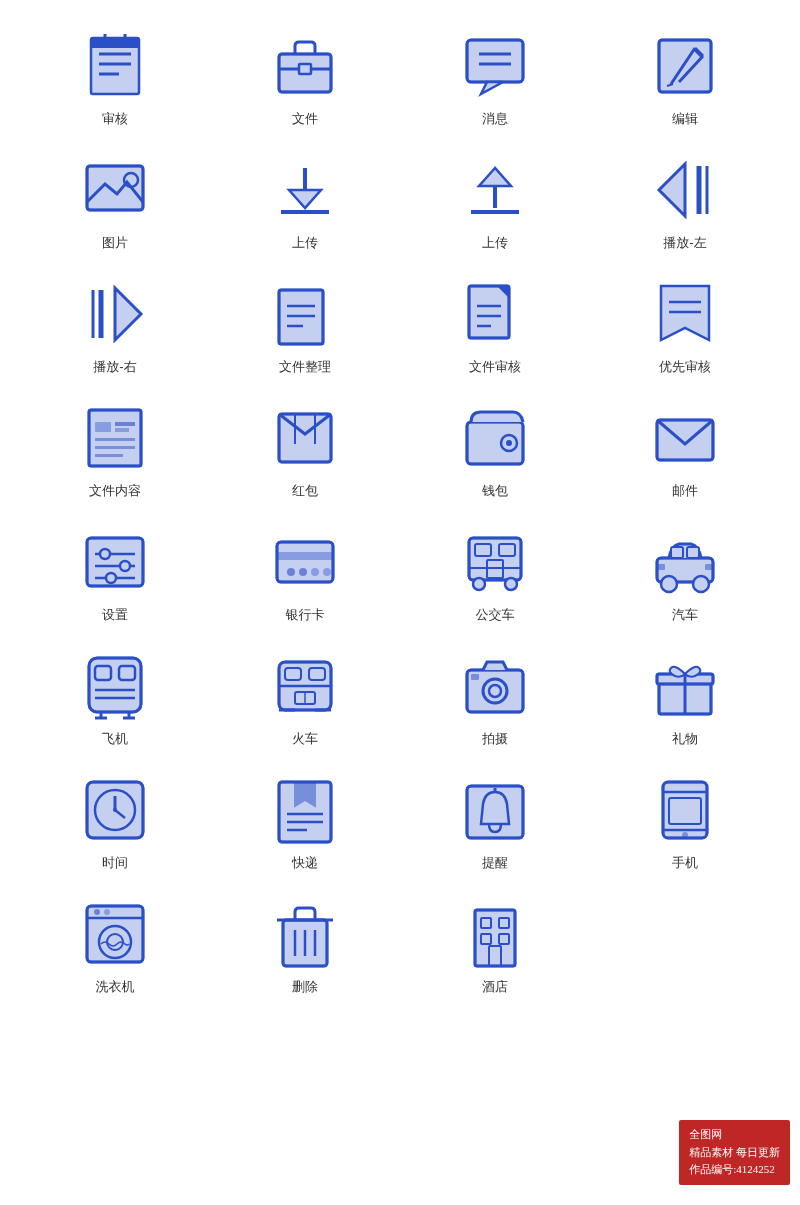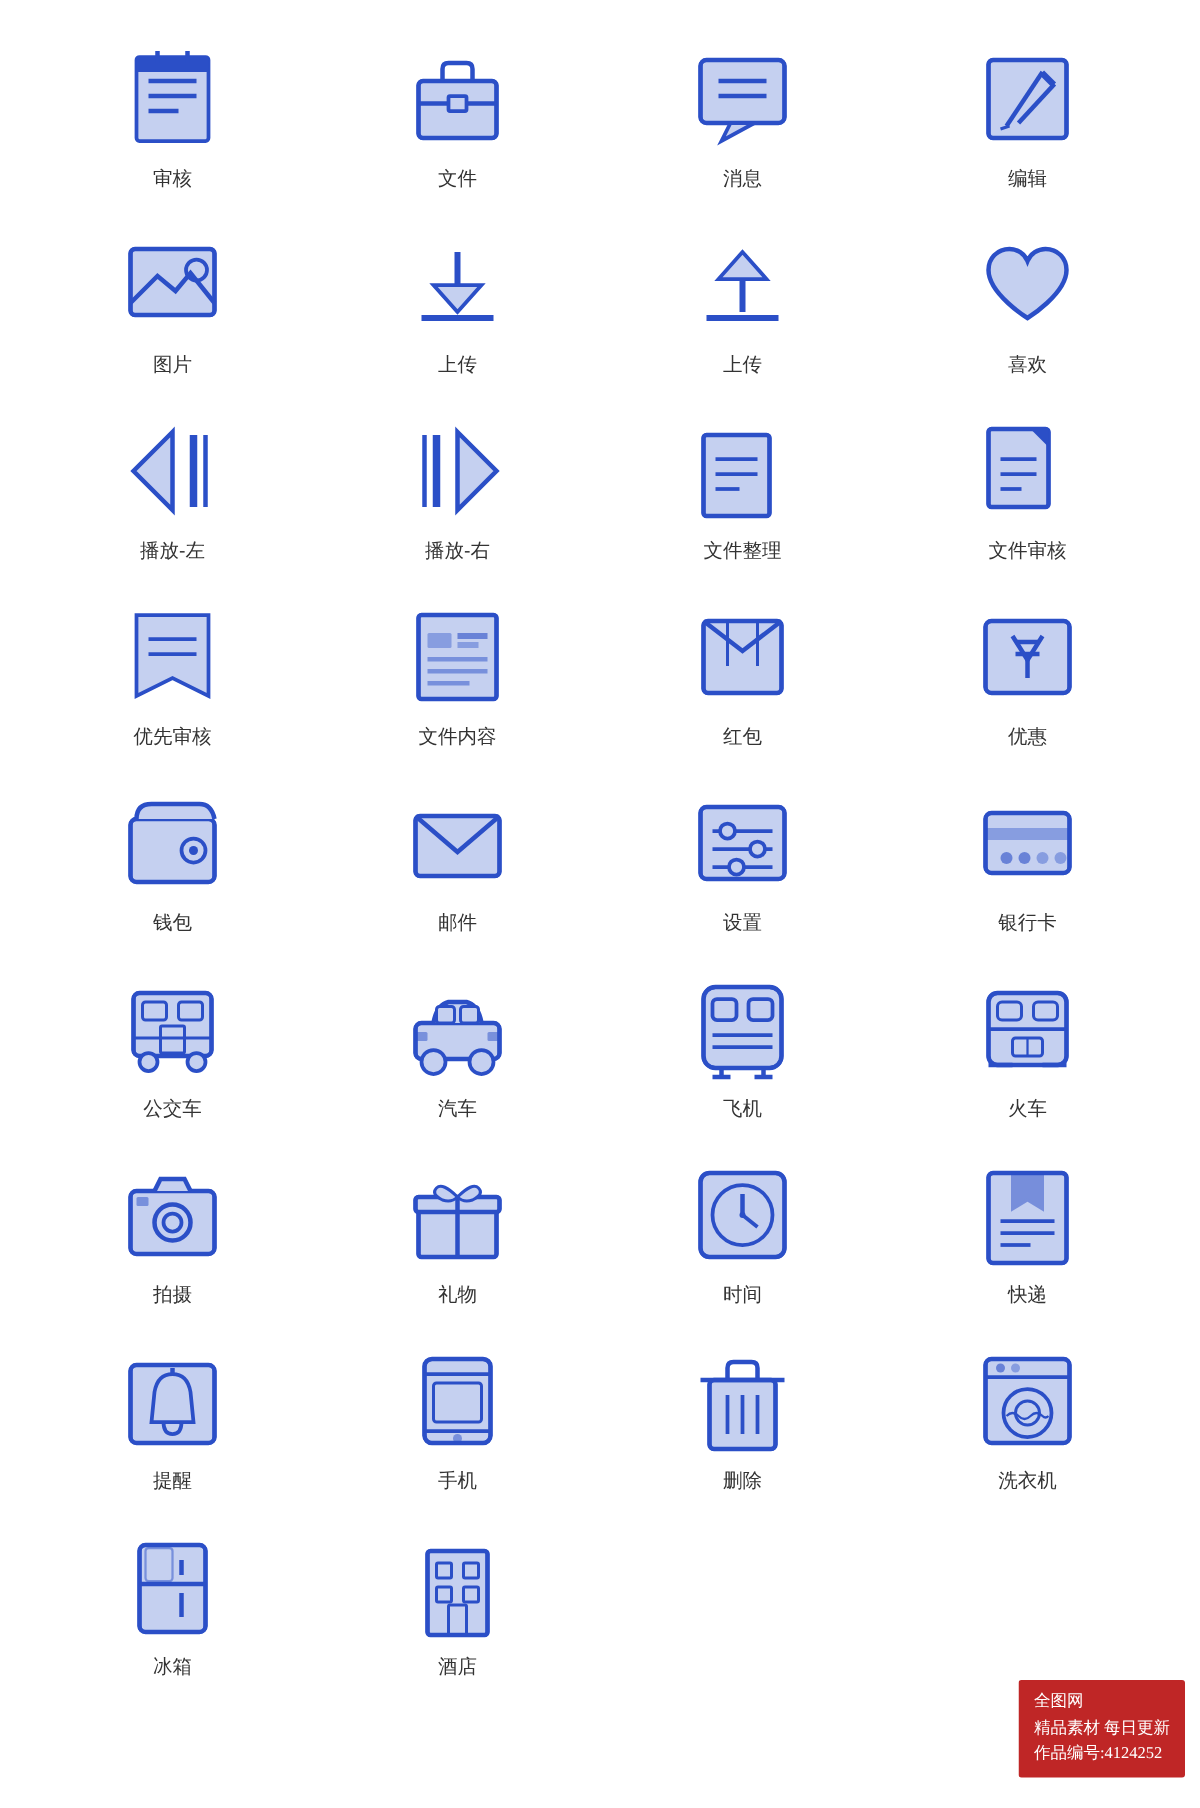--- a/index.html
+++ b/index.html
@@ -157,28 +157,20 @@
     <div class="icon-box">
       <svg width="64" height="64" viewBox="0 0 64 64">
         <line x1="8" y1="54" x2="56" y2="54" stroke="#2b4fc7" stroke-width="4"></line>
         <line x1="32" y1="14" x2="32" y2="50" stroke="#2b4fc7" stroke-width="4"></line>
         <polygon points="32,10 16,28 48,28" fill="#c5d0f0" stroke="#2b4fc7" stroke-width="2.5"></polygon>
       </svg>
     </div>
     <span class="icon-label">上传</span>
   </div>
 
-  <div class="icon-cell">
-    <div class="icon-box">
-      <svg width="64" height="64" viewBox="0 0 64 64">
-        <path d="M32 54 C32 54 6 38 6 22 C6 14 12 8 20 8 C25 8 30 11 32 16 C34 11 39 8 44 8 C52 8 58 14 58 22 C58 38 32 54 32 54Z" fill="#c5d0f0" stroke="#2b4fc7" stroke-width="3"></path>
-      </svg>
-    </div>
-    <span class="icon-label">喜欢</span>
-  </div>
 
   <div class="icon-cell">
     <div class="icon-box">
       <svg width="64" height="64" viewBox="0 0 64 64">
 
         <polygon points="32,6 6,32 32,58" fill="#c5d0f0" stroke="#2b4fc7" stroke-width="3"></polygon>
 
         <line x1="46" y1="8" x2="46" y2="56" stroke="#2b4fc7" stroke-width="5"></line>
         <line x1="54" y1="8" x2="54" y2="56" stroke="#2b4fc7" stroke-width="3"></line>
       </svg>
@@ -263,34 +255,20 @@
 
         <polyline points="6,8 32,28 58,8" fill="none" stroke="#2b4fc7" stroke-width="3"></polyline>
 
         <line x1="22" y1="8" x2="22" y2="38" stroke="#2b4fc7" stroke-width="2"></line>
         <line x1="42" y1="8" x2="42" y2="38" stroke="#2b4fc7" stroke-width="2"></line>
       </svg>
     </div>
     <span class="icon-label">红包</span>
   </div>
 
-  <div class="icon-cell">
-    <div class="icon-box">
-      <svg width="64" height="64" viewBox="0 0 64 64">
-        <rect x="4" y="8" width="56" height="48" rx="4" class="ic-fill"></rect>
-        <rect x="4" y="8" width="56" height="48" rx="4" fill="none" stroke="#2b4fc7" stroke-width="3"></rect>
-
-        <line x1="24" y1="22" x2="40" y2="22" stroke="#2b4fc7" stroke-width="3"></line>
-        <line x1="24" y1="30" x2="40" y2="30" stroke="#2b4fc7" stroke-width="3"></line>
-        <path d="M22 18 L32 34 L42 18" fill="none" stroke="#2b4fc7" stroke-width="3"></path>
-        <line x1="32" y1="30" x2="32" y2="46" stroke="#2b4fc7" stroke-width="3"></line>
-      </svg>
-    </div>
-    <span class="icon-label">优惠</span>
-  </div>
 
   <div class="icon-cell">
     <div class="icon-box">
       <svg width="64" height="64" viewBox="0 0 64 64">
         <rect x="4" y="16" width="56" height="42" rx="4" class="ic-fill"></rect>
         <rect x="4" y="16" width="56" height="42" rx="4" fill="none" stroke="#2b4fc7" stroke-width="3"></rect>
 
         <path d="M8 16 Q8 6 18 6 L50 6 Q58 6 60 16" fill="#c5d0f0" stroke="#2b4fc7" stroke-width="3"></path>
 
         <circle cx="46" cy="37" r="8" fill="#c5d0f0" stroke="#2b4fc7" stroke-width="2.5"></circle>
@@ -526,71 +504,55 @@
 
         <rect x="16" y="20" width="32" height="26" rx="2" fill="none" stroke="#2b4fc7" stroke-width="2"></rect>
       </svg>
     </div>
     <span class="icon-label">手机</span>
   </div>
 
   <div class="icon-cell">
     <div class="icon-box">
       <svg width="64" height="64" viewBox="0 0 64 64">
+        <rect x="4" y="4" width="56" height="56" rx="4" class="ic-fill"></rect>
+        <rect x="4" y="4" width="56" height="56" rx="4" fill="none" stroke="#2b4fc7" stroke-width="3"></rect>
+
+        <line x1="4" y1="16" x2="60" y2="16" stroke="#2b4fc7" stroke-width="2.5"></line>
+        <circle cx="14" cy="10" r="3" fill="#2b4fc7" opacity="0.6"></circle>
+        <circle cx="24" cy="10" r="3" fill="#2b4fc7" opacity="0.4"></circle>
+
+        <circle cx="32" cy="40" r="16" fill="none" stroke="#2b4fc7" stroke-width="2.5"></circle>
+        <circle cx="32" cy="40" r="8" fill="none" stroke="#2b4fc7" stroke-width="2"></circle>
+
+        <path d="M18 42 Q22 38 26 42 Q30 46 34 42 Q38 38 42 42 Q44 44 46 42" fill="none" stroke="#2b4fc7" stroke-width="1.5"></path>
+      </svg>
+    </div>
+    <span class="icon-label">洗衣机</span>
+  </div>
+
+  <div class="icon-cell">
+    <div class="icon-box">
+      <svg width="64" height="64" viewBox="0 0 64 64">
 
         <rect x="10" y="18" width="44" height="46" rx="3" class="ic-fill"></rect>
         <rect x="10" y="18" width="44" height="46" rx="3" fill="none" stroke="#2b4fc7" stroke-width="3"></rect>
 
         <line x1="4" y1="18" x2="60" y2="18" stroke="#2b4fc7" stroke-width="3"></line>
 
         <path d="M22 18 L22 10 Q22 6 26 6 L38 6 Q42 6 42 10 L42 18" fill="none" stroke="#2b4fc7" stroke-width="3"></path>
 
         <line x1="22" y1="28" x2="22" y2="54" stroke="#2b4fc7" stroke-width="2.5"></line>
         <line x1="32" y1="28" x2="32" y2="54" stroke="#2b4fc7" stroke-width="2.5"></line>
         <line x1="42" y1="28" x2="42" y2="54" stroke="#2b4fc7" stroke-width="2.5"></line>
       </svg>
     </div>
     <span class="icon-label">删除</span>
   </div>
 
-  <div class="icon-cell">
-    <div class="icon-box">
-      <svg width="64" height="64" viewBox="0 0 64 64">
-        <rect x="4" y="4" width="56" height="56" rx="4" class="ic-fill"></rect>
-        <rect x="4" y="4" width="56" height="56" rx="4" fill="none" stroke="#2b4fc7" stroke-width="3"></rect>
-
-        <line x1="4" y1="16" x2="60" y2="16" stroke="#2b4fc7" stroke-width="2.5"></line>
-        <circle cx="14" cy="10" r="3" fill="#2b4fc7" opacity="0.6"></circle>
-        <circle cx="24" cy="10" r="3" fill="#2b4fc7" opacity="0.4"></circle>
-
-        <circle cx="32" cy="40" r="16" fill="none" stroke="#2b4fc7" stroke-width="2.5"></circle>
-        <circle cx="32" cy="40" r="8" fill="none" stroke="#2b4fc7" stroke-width="2"></circle>
-
-        <path d="M18 42 Q22 38 26 42 Q30 46 34 42 Q38 38 42 42 Q44 44 46 42" fill="none" stroke="#2b4fc7" stroke-width="1.5"></path>
-      </svg>
-    </div>
-    <span class="icon-label">洗衣机</span>
-  </div>
-
-  <div class="icon-cell">
-    <div class="icon-box">
-      <svg width="64" height="64" viewBox="0 0 64 64">
-        <rect x="10" y="4" width="44" height="58" rx="4" class="ic-fill"></rect>
-        <rect x="10" y="4" width="44" height="58" rx="4" fill="none" stroke="#2b4fc7" stroke-width="3"></rect>
-
-        <line x1="10" y1="30" x2="54" y2="30" stroke="#2b4fc7" stroke-width="3"></line>
-
-        <line x1="38" y1="14" x2="38" y2="24" stroke="#2b4fc7" stroke-width="3"></line>
-        <line x1="38" y1="36" x2="38" y2="52" stroke="#2b4fc7" stroke-width="3"></line>
-
-        <rect x="14" y="6" width="18" height="22" rx="2" fill="none" stroke="#2b4fc7" stroke-width="1.5" opacity="0.5"></rect>
-      </svg>
-    </div>
-    <span class="icon-label">冰箱</span>
-  </div>
 
   <div class="icon-cell">
     <div class="icon-box">
       <svg width="64" height="64" viewBox="0 0 64 64">
 
         <rect x="12" y="8" width="40" height="56" rx="2" class="ic-fill"></rect>
         <rect x="12" y="8" width="40" height="56" rx="2" fill="none" stroke="#2b4fc7" stroke-width="3"></rect>
 
         <rect x="26" y="44" width="12" height="20" rx="1" fill="none" stroke="#2b4fc7" stroke-width="2"></rect>
 

